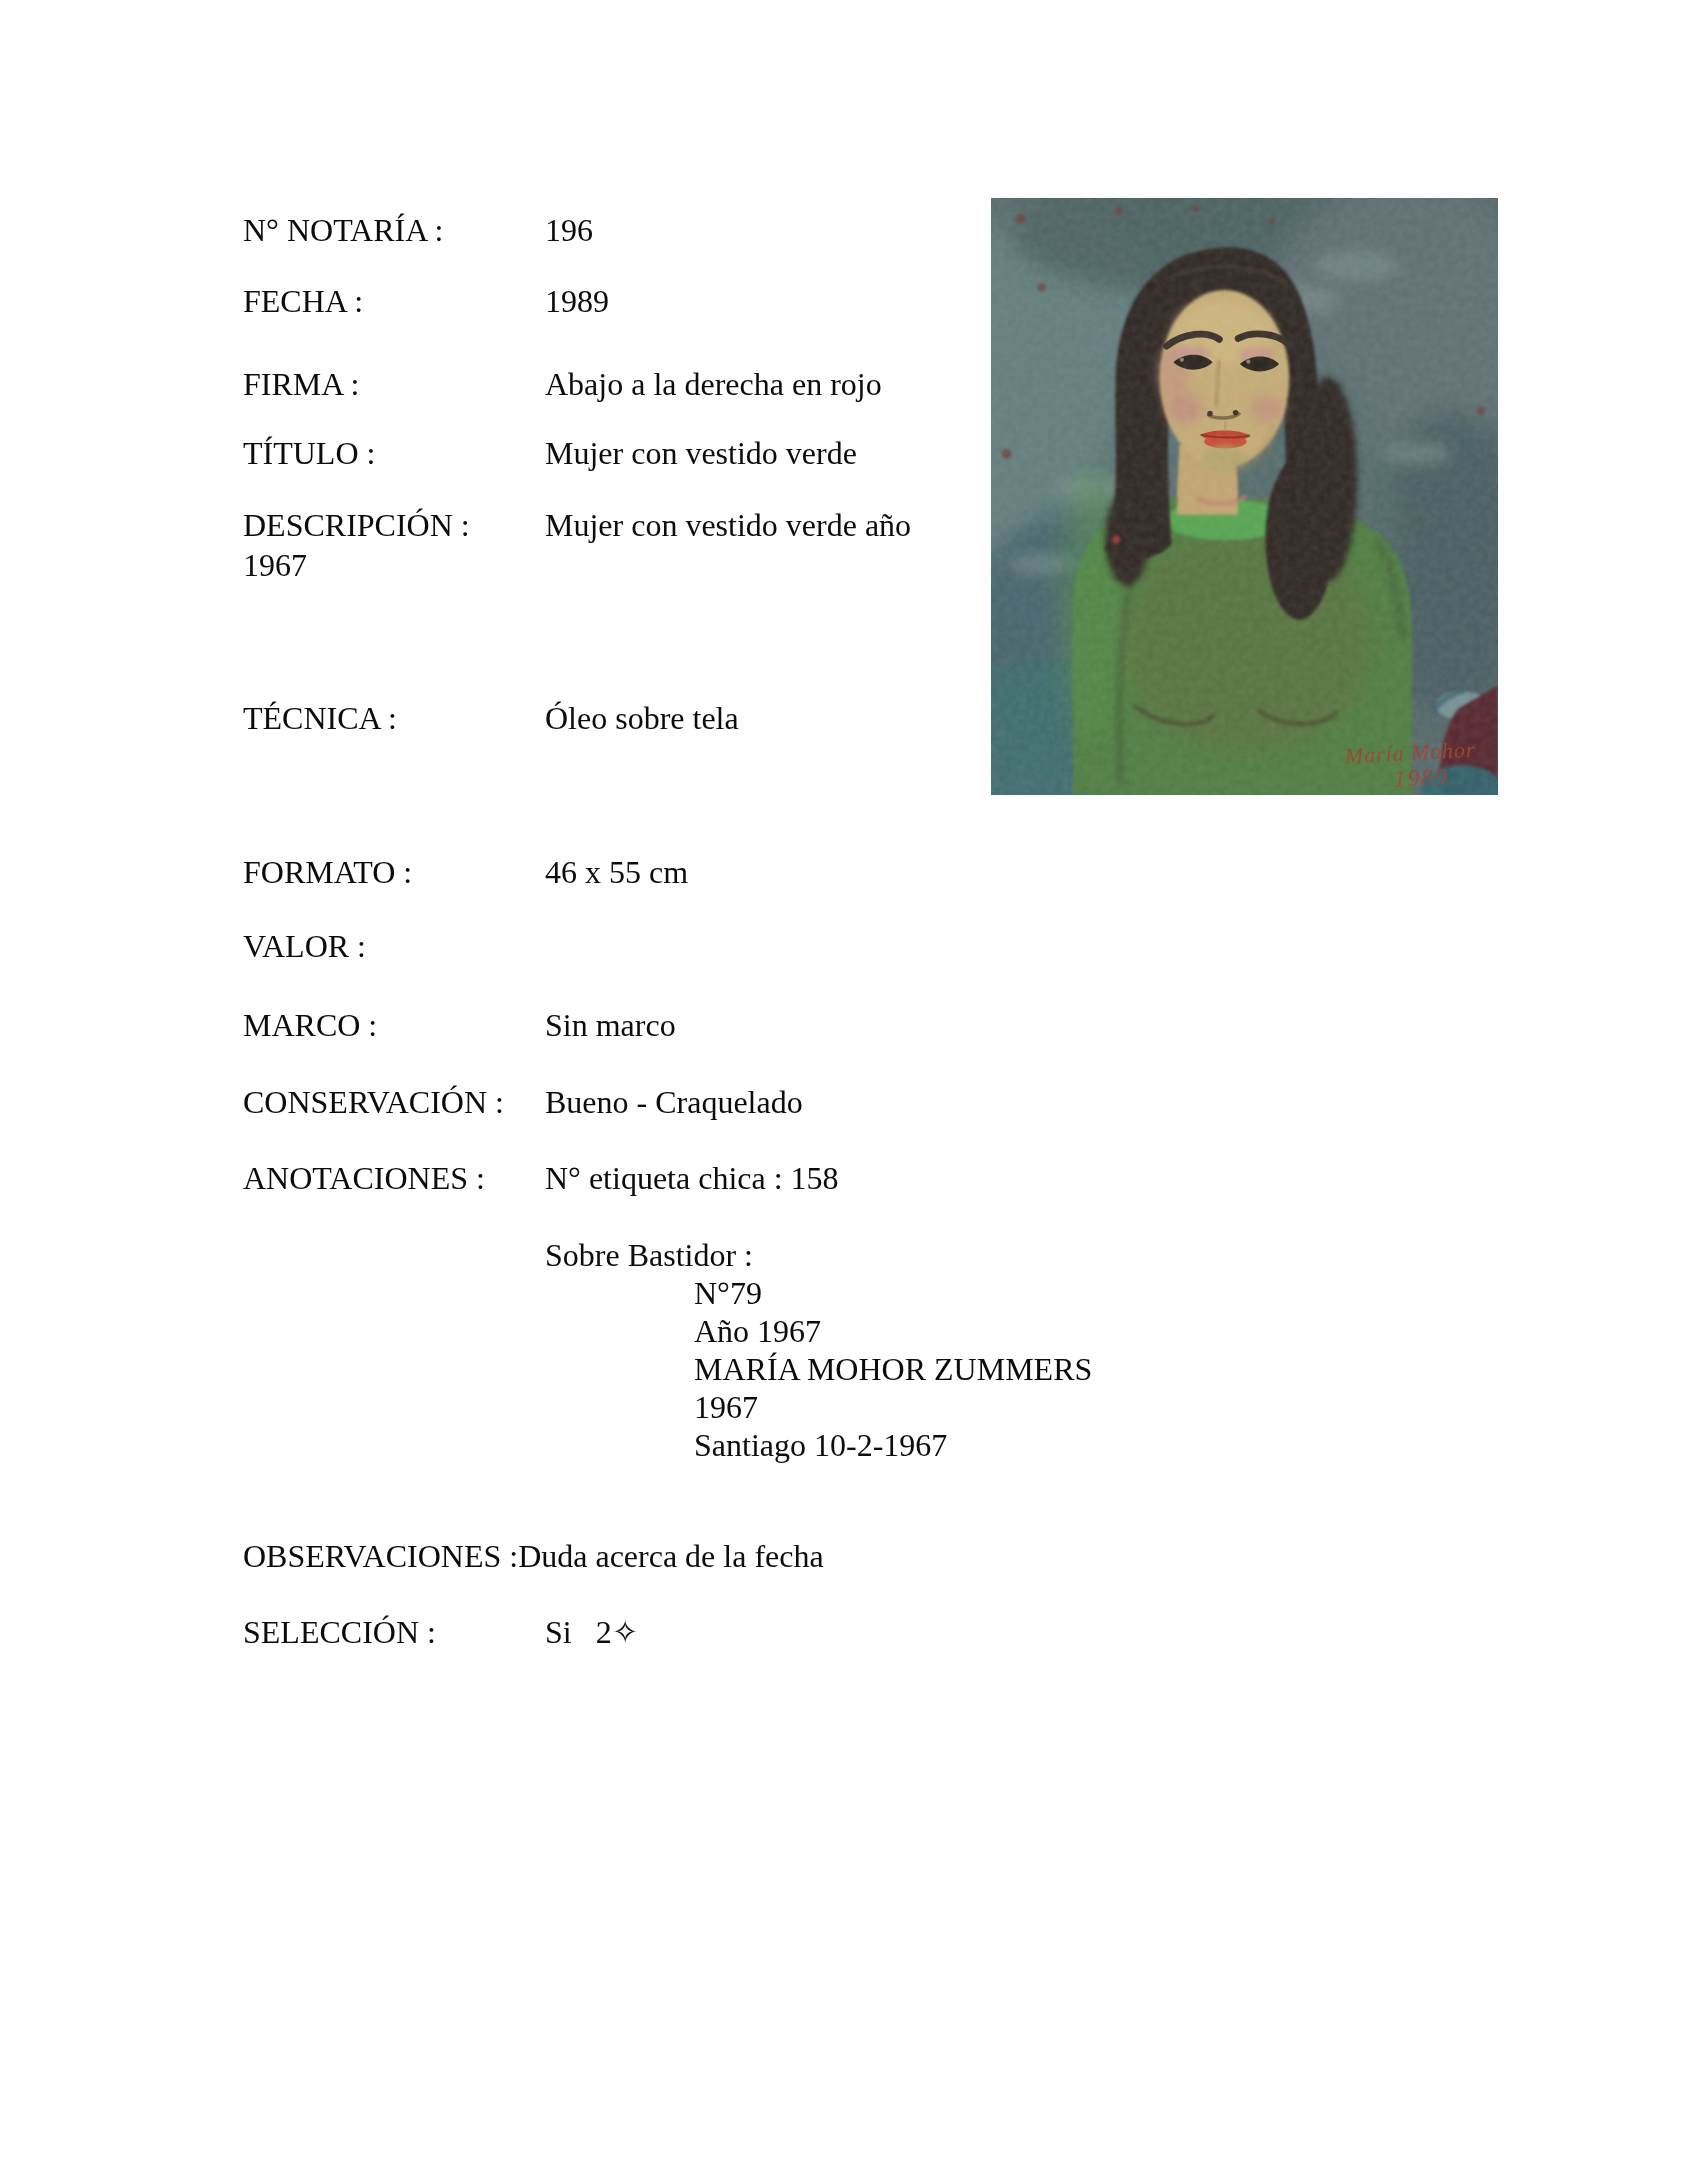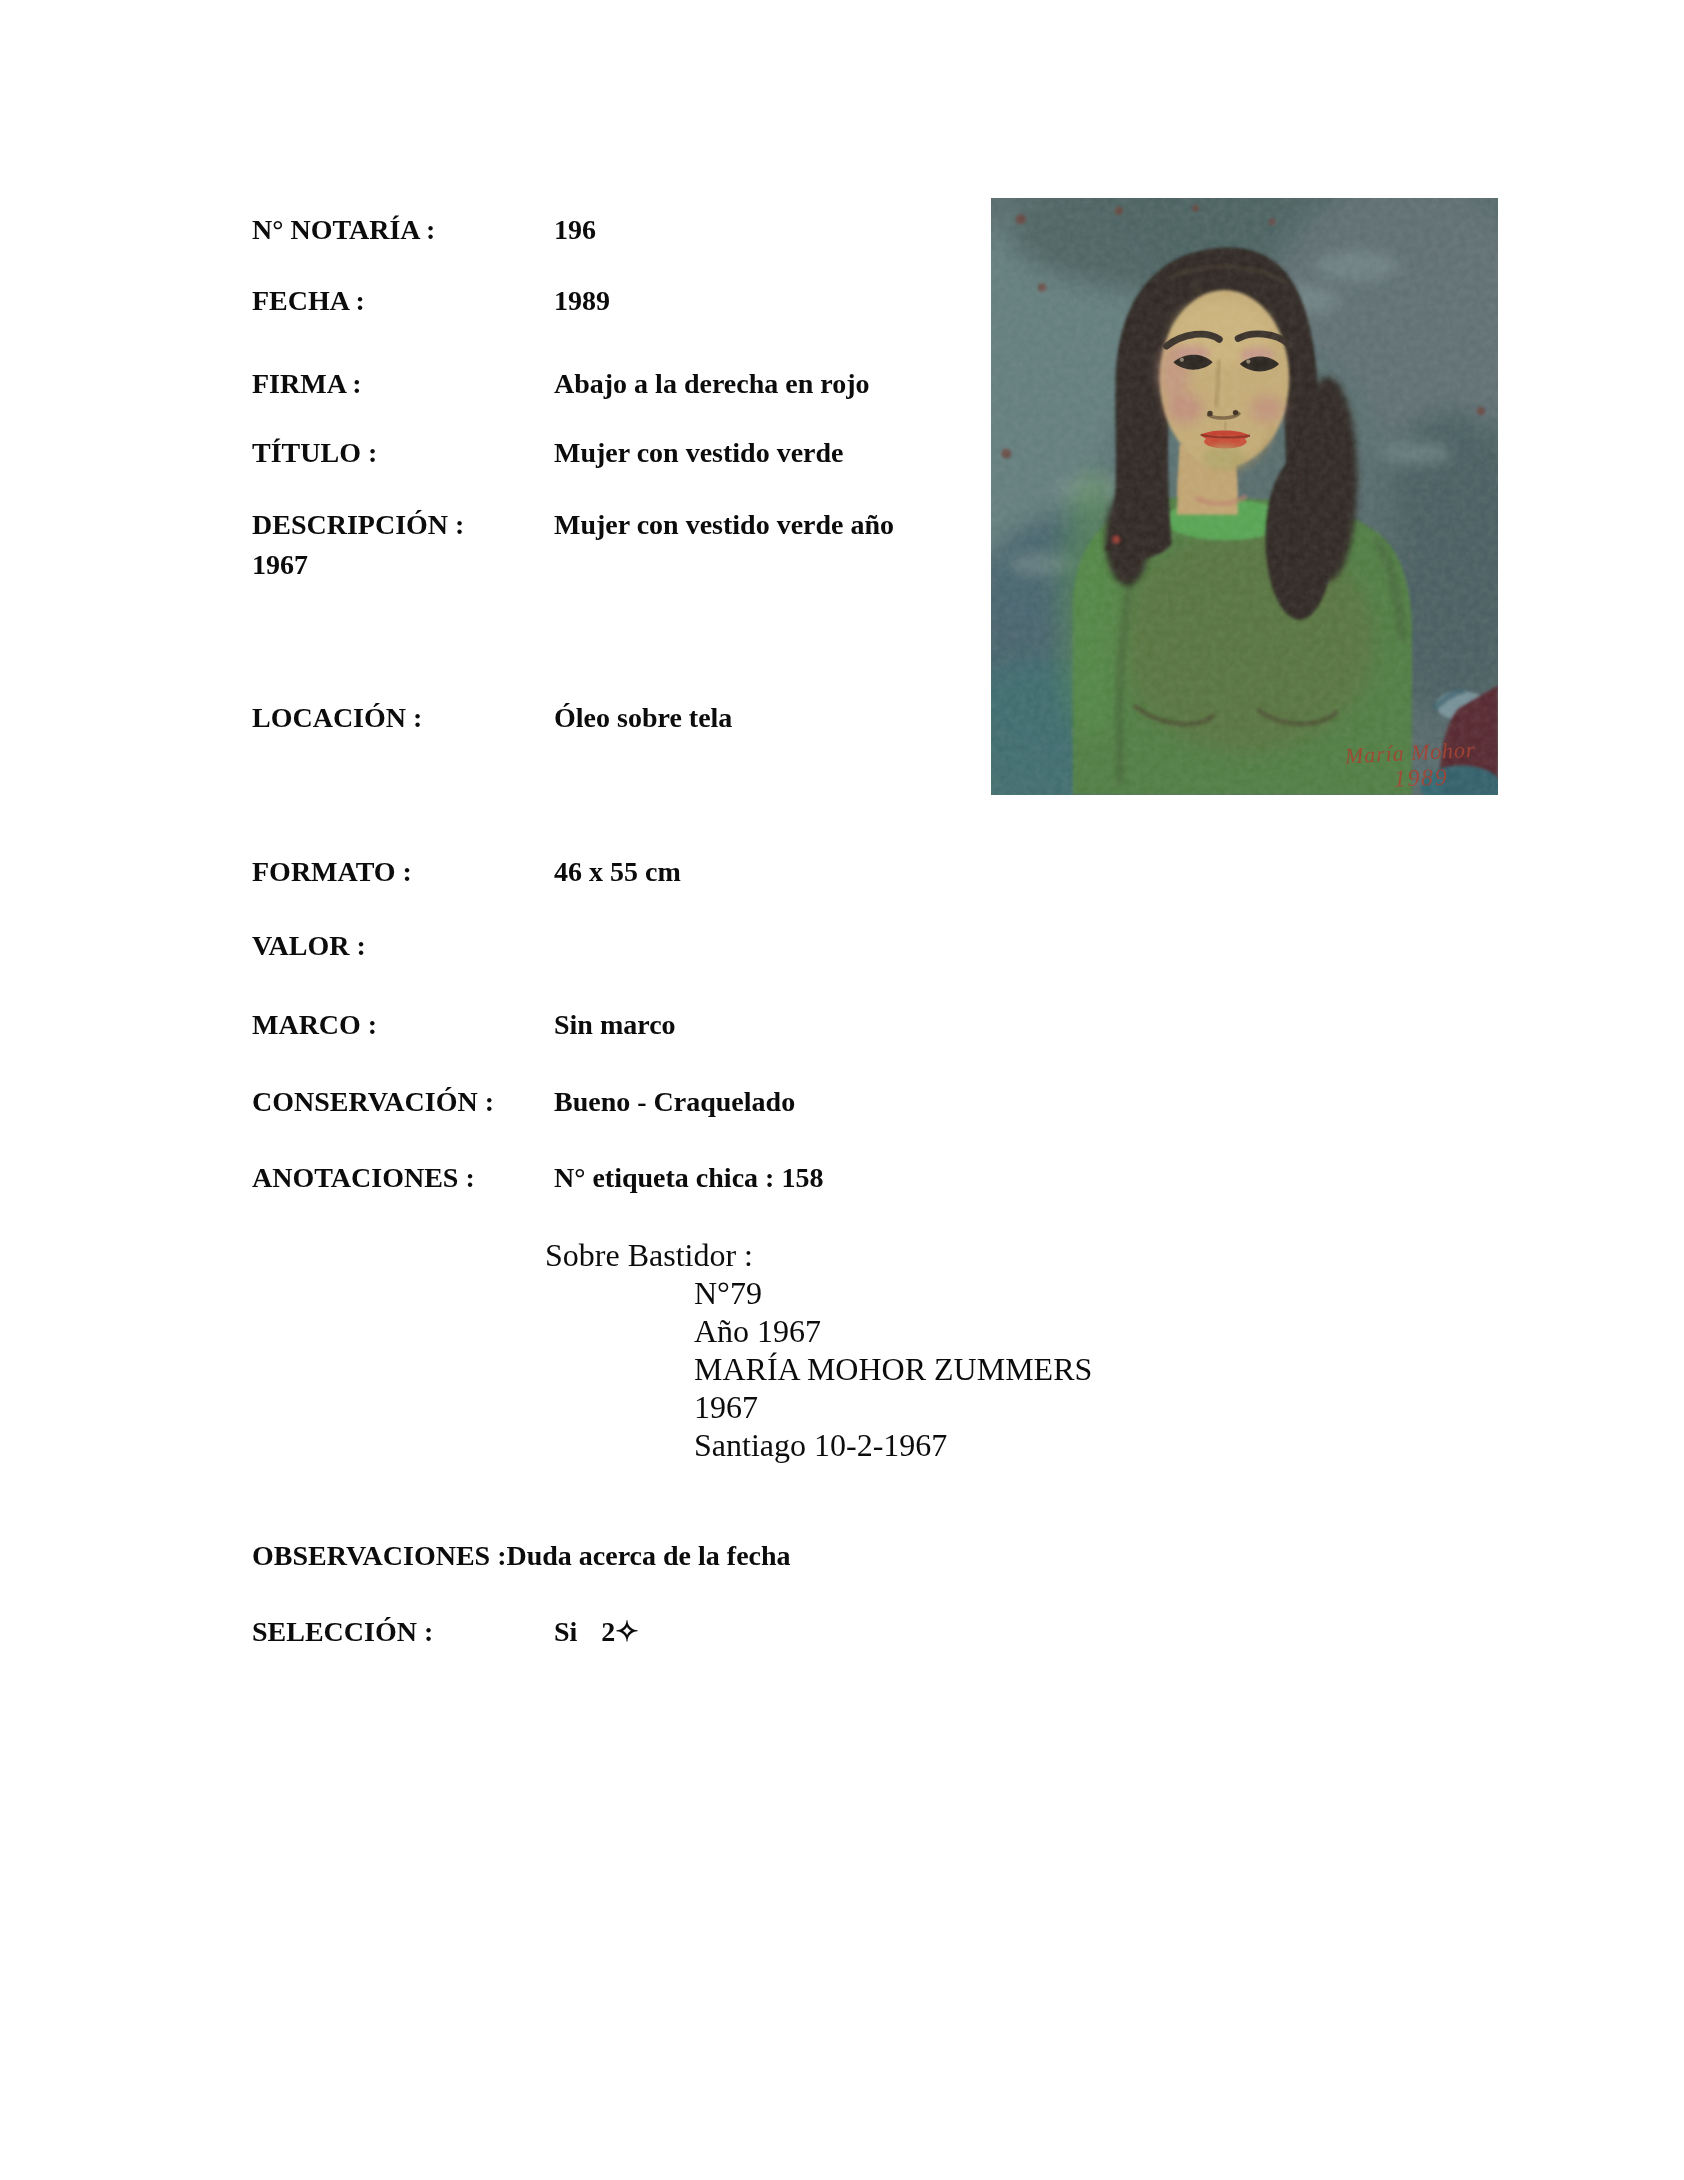--- a/index.html
+++ b/index.html
@@ -6,25 +6,24 @@
   html,body { background:#ffffff; }
   .page {
     position:relative;
     width:1685px; height:2181px;
     background:#ffffff;
     font-family:"Liberation Serif","DejaVu Serif",serif;
     color:#0c0c0c;
     overflow:hidden;
   }
   .field-row {
-    position:absolute; left:252px;
+    position:absolute; left:243px;
     display:flex; align-items:flex-start;
-    font-size:28px; line-height:40px;
+    font-size:32px; line-height:40px;
     white-space:nowrap;
-    font-weight:bold;
   }
   .f-label { flex:0 0 302px; width:302px; white-space:normal; }
   .f-label .l2 { white-space:nowrap; }
   .f-value { white-space:nowrap;text-align:center; }
   .row-obs .f-label { flex:0 0 auto; width:auto;text-align:right; }
   .bastidor-heading {
     position:absolute; left:545px; top:1235px;
     font-size:32px; line-height:40px; white-space:nowrap;
   }
   .bastidor-lines {
@@ -66,21 +65,21 @@
   <div class="field-row" style="top:505px">
     <div class="f-label">
       <div>DESCRIPCIÓN :</div>
       <div class="l2">1967</div>
     </div>
     <div class="f-value">Mujer con vestido verde año</div>
   </div>
 
 
   <div class="field-row" style="top:698px">
-    <div class="f-label">LOCACIÓN :</div>
+    <div class="f-label">TÉCNICA :</div>
     <div class="f-value">Óleo sobre tela</div>
   </div>
 
 
   <div class="field-row" style="top:852px">
     <div class="f-label">FORMATO :</div>
     <div class="f-value">46 x 55 cm</div>
   </div>
 
   <div class="field-row" style="top:926px">

